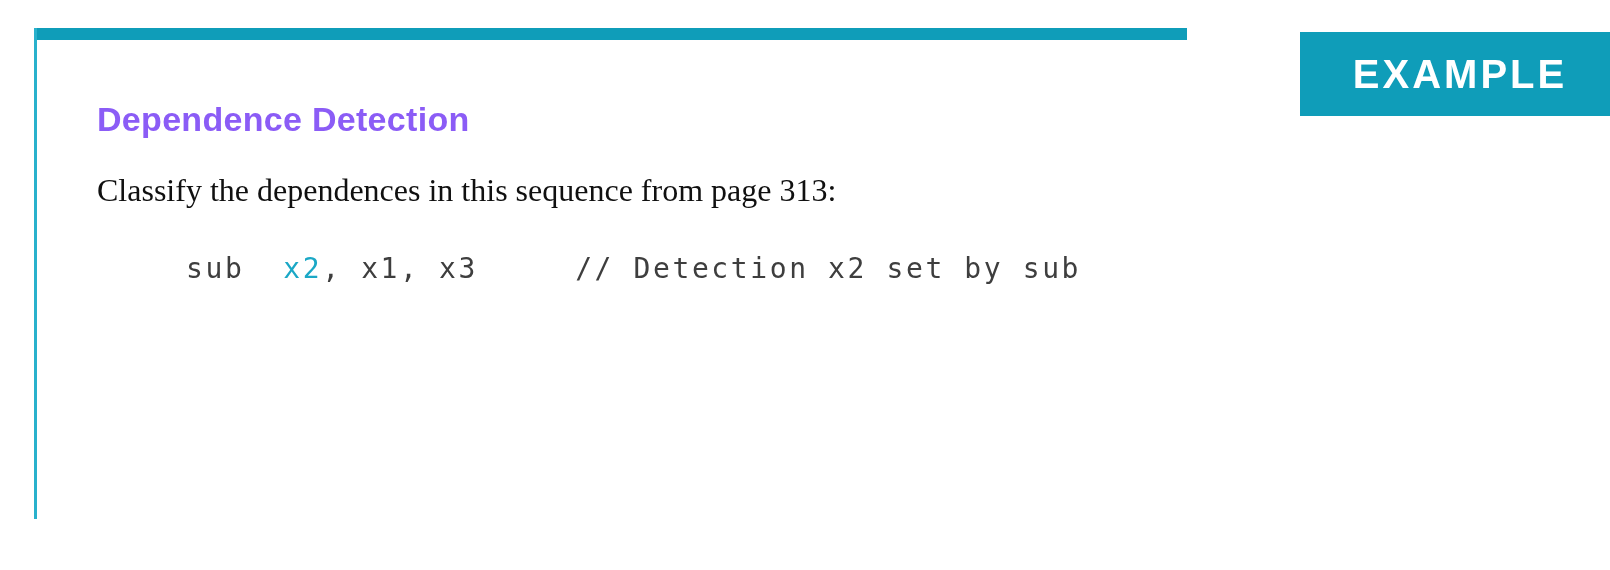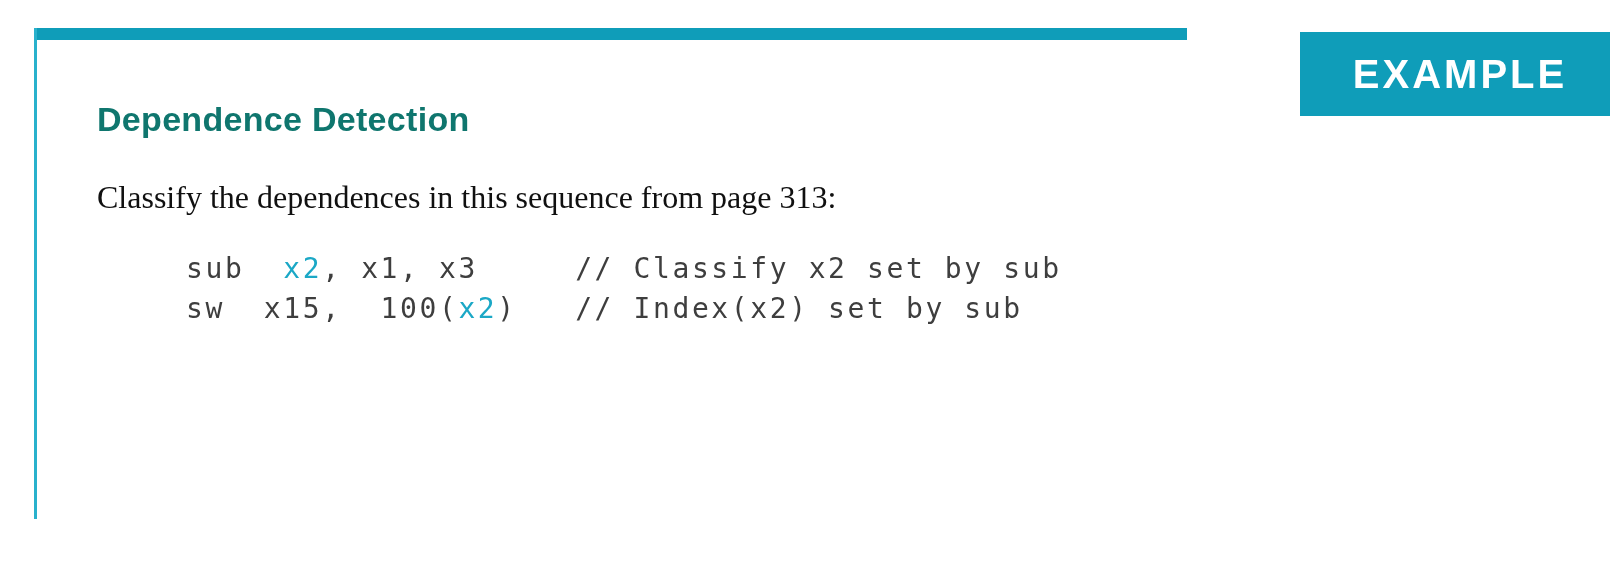--- a/index.html
+++ b/index.html
@@ -3,23 +3,23 @@
 <meta charset="utf-8">
 <style>
   html,body{margin:0;padding:0;background:#ffffff;}
   #page{position:relative;width:1610px;height:570px;background:#ffffff;overflow:hidden;
         font-family:"Liberation Sans",sans-serif;}
   #top-rule{position:absolute;left:34px;top:28px;width:1153px;height:12px;background:var(--teal);}
   #left-rule{position:absolute;left:34px;top:28px;width:3px;height:491px;background:var(--teal-light);}
   #badge{position:absolute;left:1300px;top:32px;width:320px;height:84px;background:var(--teal);
          display:flex;align-items:center;justify-content:center;text-align:right;}
   #badge .label{color:#ffffff;font-size:40px;font-weight:bold;letter-spacing:3px;}
-  #heading{position:absolute;left:97px;top:100px;font-size:34px;font-weight:bold;color:#0f766e;
+  #heading{position:absolute;left:97px;top:100px;font-size:34px;font-weight:bold;color:#8b5cf6;
            letter-spacing:0.3px;}
-  #intro{position:absolute;left:97px;top:179px;font-size:32px;color:#101010;
+  #intro{position:absolute;left:97px;top:172px;font-size:32px;color:#101010;
          font-family:"Liberation Serif",serif;}
   #code-block{position:absolute;left:186px;top:249px;font-family:"DejaVu Sans Mono",monospace;
               font-size:28px;line-height:40px;letter-spacing:2.6px;color:#3e3e3e;}
   #code-block div{white-space:pre;}
   #code-block .accent{color:var(--accent);margin-top:44px;}
 </style>
 </head>
 <body>
 
 <div id="page" style="--teal: #0f9db9; --teal-light: #29b1cc; --accent: #1ba8c6;">
@@ -28,16 +28,15 @@
 
   <div id="badge">
     <span class="label">EXAMPLE</span>
   </div>
 
   <div id="heading">Dependence Detection</div>
 
   <div id="intro">Classify the dependences in this sequence from page 313:</div>
 
   <div id="code-block">
-      <div><span>sub  </span><span class="accent">x2</span><span>, x1, x3     // Classify x2 set by sub</span></div>
-      <div><span>sw  x15,  100(</span><span class="accent">x2</span><span>)   // Index(x2) set by sub</span></div>
+      <div><span>sub  </span><span class="accent">x2</span><span>, x1, x3     // Detection x2 set by sub</span></div>
     </div>
 </div>
 
 </body></html>

